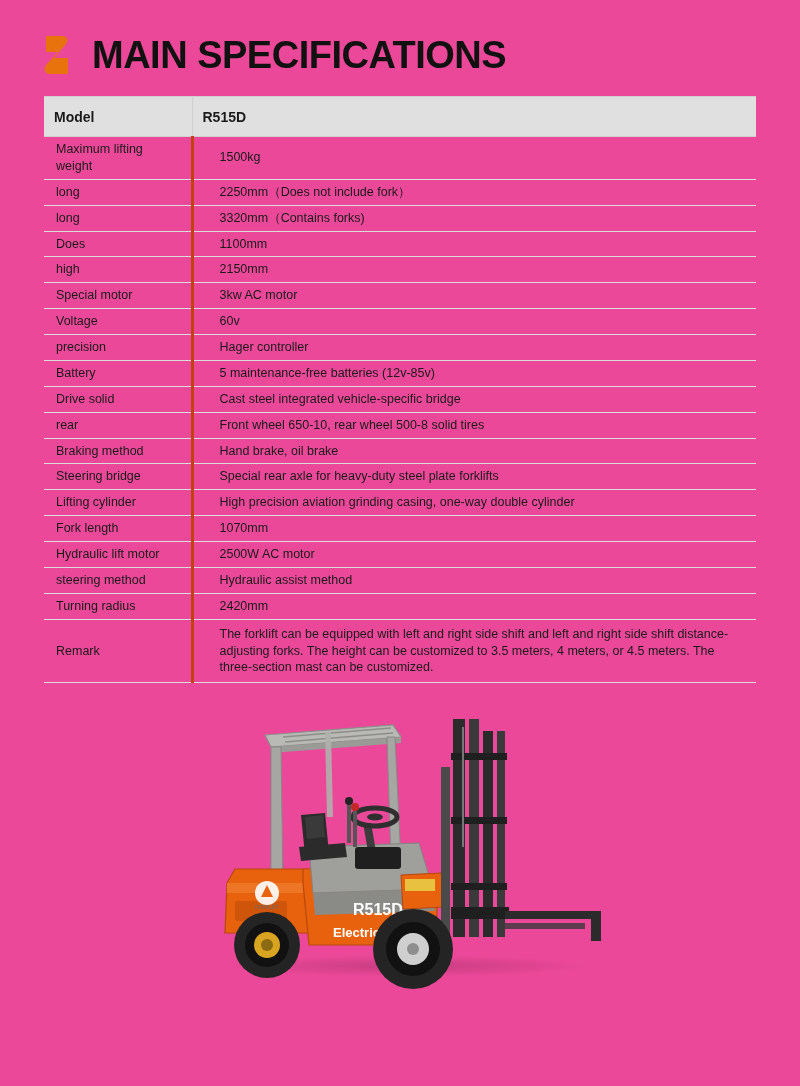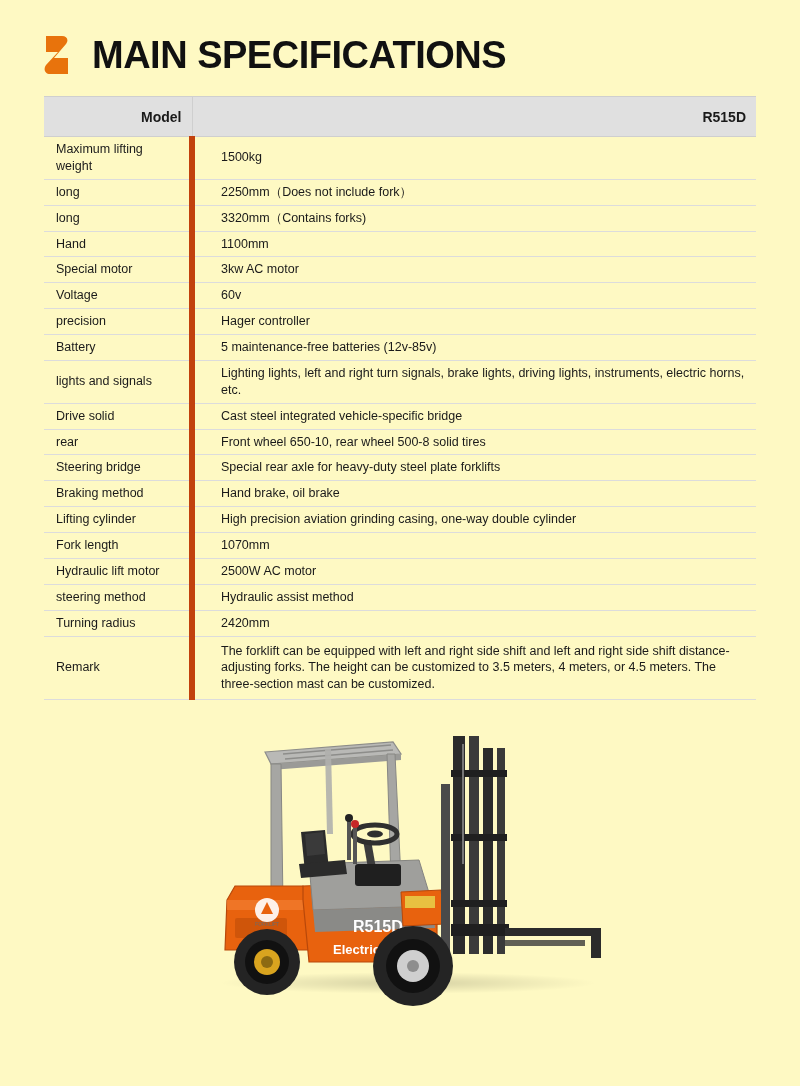--- a/index.html
+++ b/index.html
@@ -5,21 +5,21 @@
   * { box-sizing: border-box; }
   html, body {
     margin: 0; padding: 0;
     width: 800px; height: 1086px;
     background: #ffffff;
     font-family: "Liberation Sans", sans-serif;
   }
   .page {
     position: relative;
     width: 800px; height: 1086px;
-    background: #fef9c3;
+    background: #ec4899;
     overflow: hidden;
   }
   
   .header {
     display: flex;
     align-items: center;
     padding: 34px 0 0 44px;
     height: 76px;
   }
   .header-mark {
@@ -48,35 +48,35 @@
   .spec-table col.c1 { width: 148px; }
   .spec-table col.c2 { width: 564px; }
   .spec-table th {
     background: #e0e0e0;
     border-bottom: 1px solid #cfcfcf;
     border-right: 1px solid #cfcfcf;
     font-size: 14px;
     font-weight: bold;
     color: #1a1a1a;
     height: 40px;
-    text-align: right;
+    text-align: left;
     padding: 0 10px;
   }
   .spec-table th:last-child { border-right: none; }
   .spec-table td {
     border-bottom: 1px solid #dcdcdc;
     font-size: 12.5px;
     color: #1a1a1a;
     height: 25.5px;
     padding: 4px 10px 4px 10px;
     vertical-align: middle;
     line-height: 1.35;
   }
   .spec-table td.label {
-    border-right: 6px solid #c2410c;
+    border-right: 3px solid #c2410c;
     padding-left: 12px;
   }
   .spec-table td.value {
     padding-left: 26px;
   }
   .spec-table tr.remark td { height: 44px; }
   .spec-table tr.remark td.value { padding-top: 6px; padding-bottom: 6px; }
   
   .product-area {
     position: relative;
@@ -133,58 +133,58 @@
         </tr>
         <tr>
           <td class="label">long</td>
           <td class="value">2250mm（Does not include fork）</td>
         </tr>
         <tr>
           <td class="label">long</td>
           <td class="value">3320mm（Contains forks)</td>
         </tr>
         <tr>
-          <td class="label">Hand</td>
+          <td class="label">Does</td>
           <td class="value">1100mm</td>
+        </tr>
+        <tr>
+          <td class="label">high</td>
+          <td class="value">2150mm</td>
         </tr>
         <tr>
           <td class="label">Special motor</td>
           <td class="value">3kw AC motor</td>
         </tr>
         <tr>
           <td class="label">Voltage</td>
           <td class="value">60v</td>
         </tr>
         <tr>
           <td class="label">precision</td>
           <td class="value">Hager controller</td>
         </tr>
         <tr>
           <td class="label">Battery</td>
           <td class="value">5 maintenance-free batteries (12v-85v)</td>
         </tr>
         <tr>
-          <td class="label">lights and signals</td>
-          <td class="value">Lighting lights, left and right turn signals, brake lights, driving lights, instruments, electric horns, etc.</td>
-        </tr>
-        <tr>
           <td class="label">Drive solid</td>
           <td class="value">Cast steel integrated vehicle-specific bridge</td>
         </tr>
         <tr>
           <td class="label">rear</td>
           <td class="value">Front wheel 650-10, rear wheel 500-8 solid tires</td>
         </tr>
         <tr>
+          <td class="label">Braking method</td>
+          <td class="value">Hand brake, oil brake</td>
+        </tr>
+        <tr>
           <td class="label">Steering bridge</td>
           <td class="value">Special rear axle for heavy-duty steel plate forklifts</td>
-        </tr>
-        <tr>
-          <td class="label">Braking method</td>
-          <td class="value">Hand brake, oil brake</td>
         </tr>
         <tr>
           <td class="label">Lifting cylinder</td>
           <td class="value">High precision aviation grinding casing, one-way double cylinder</td>
         </tr>
         <tr>
           <td class="label">Fork length</td>
           <td class="value">1070mm</td>
         </tr>
         <tr>

